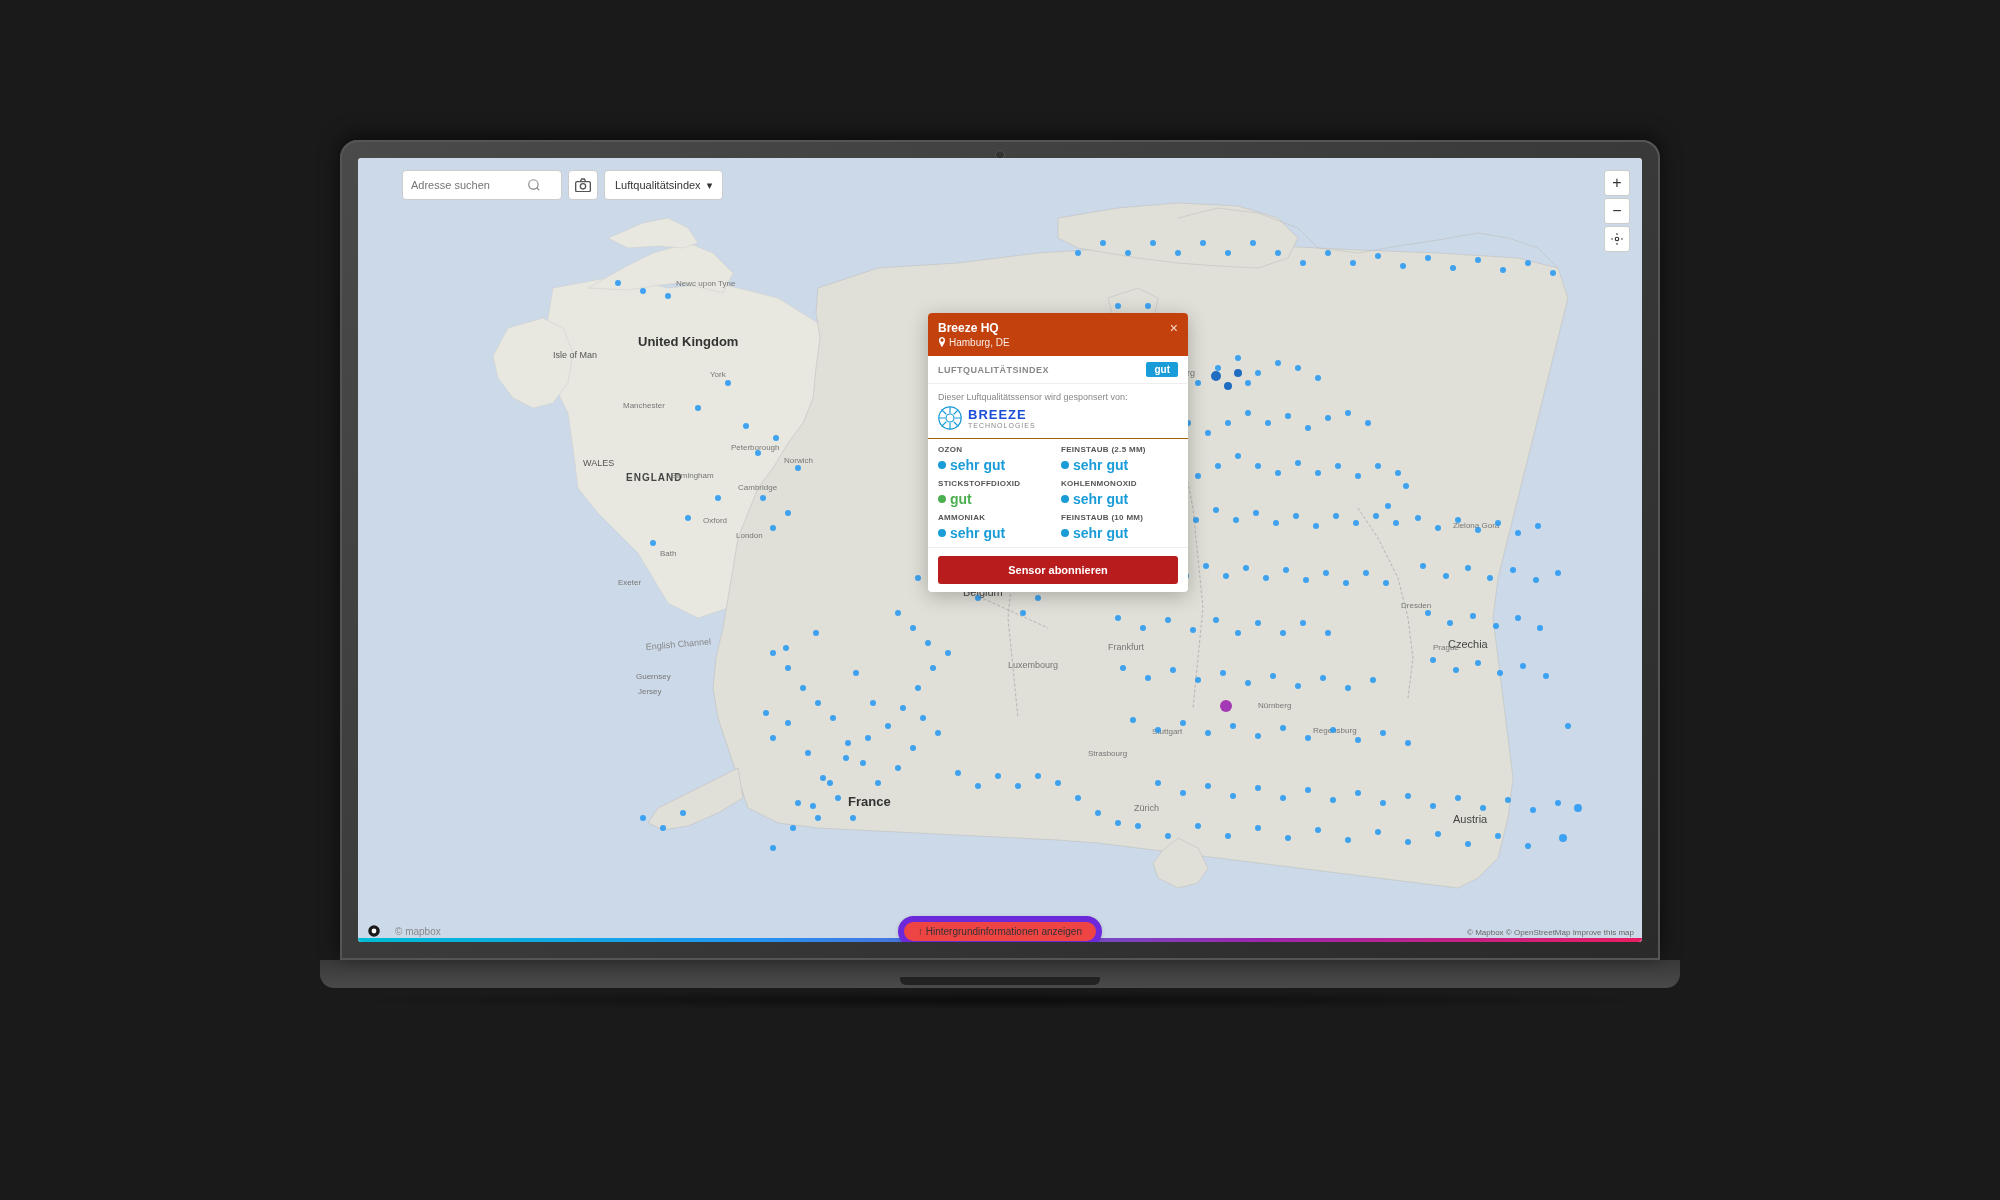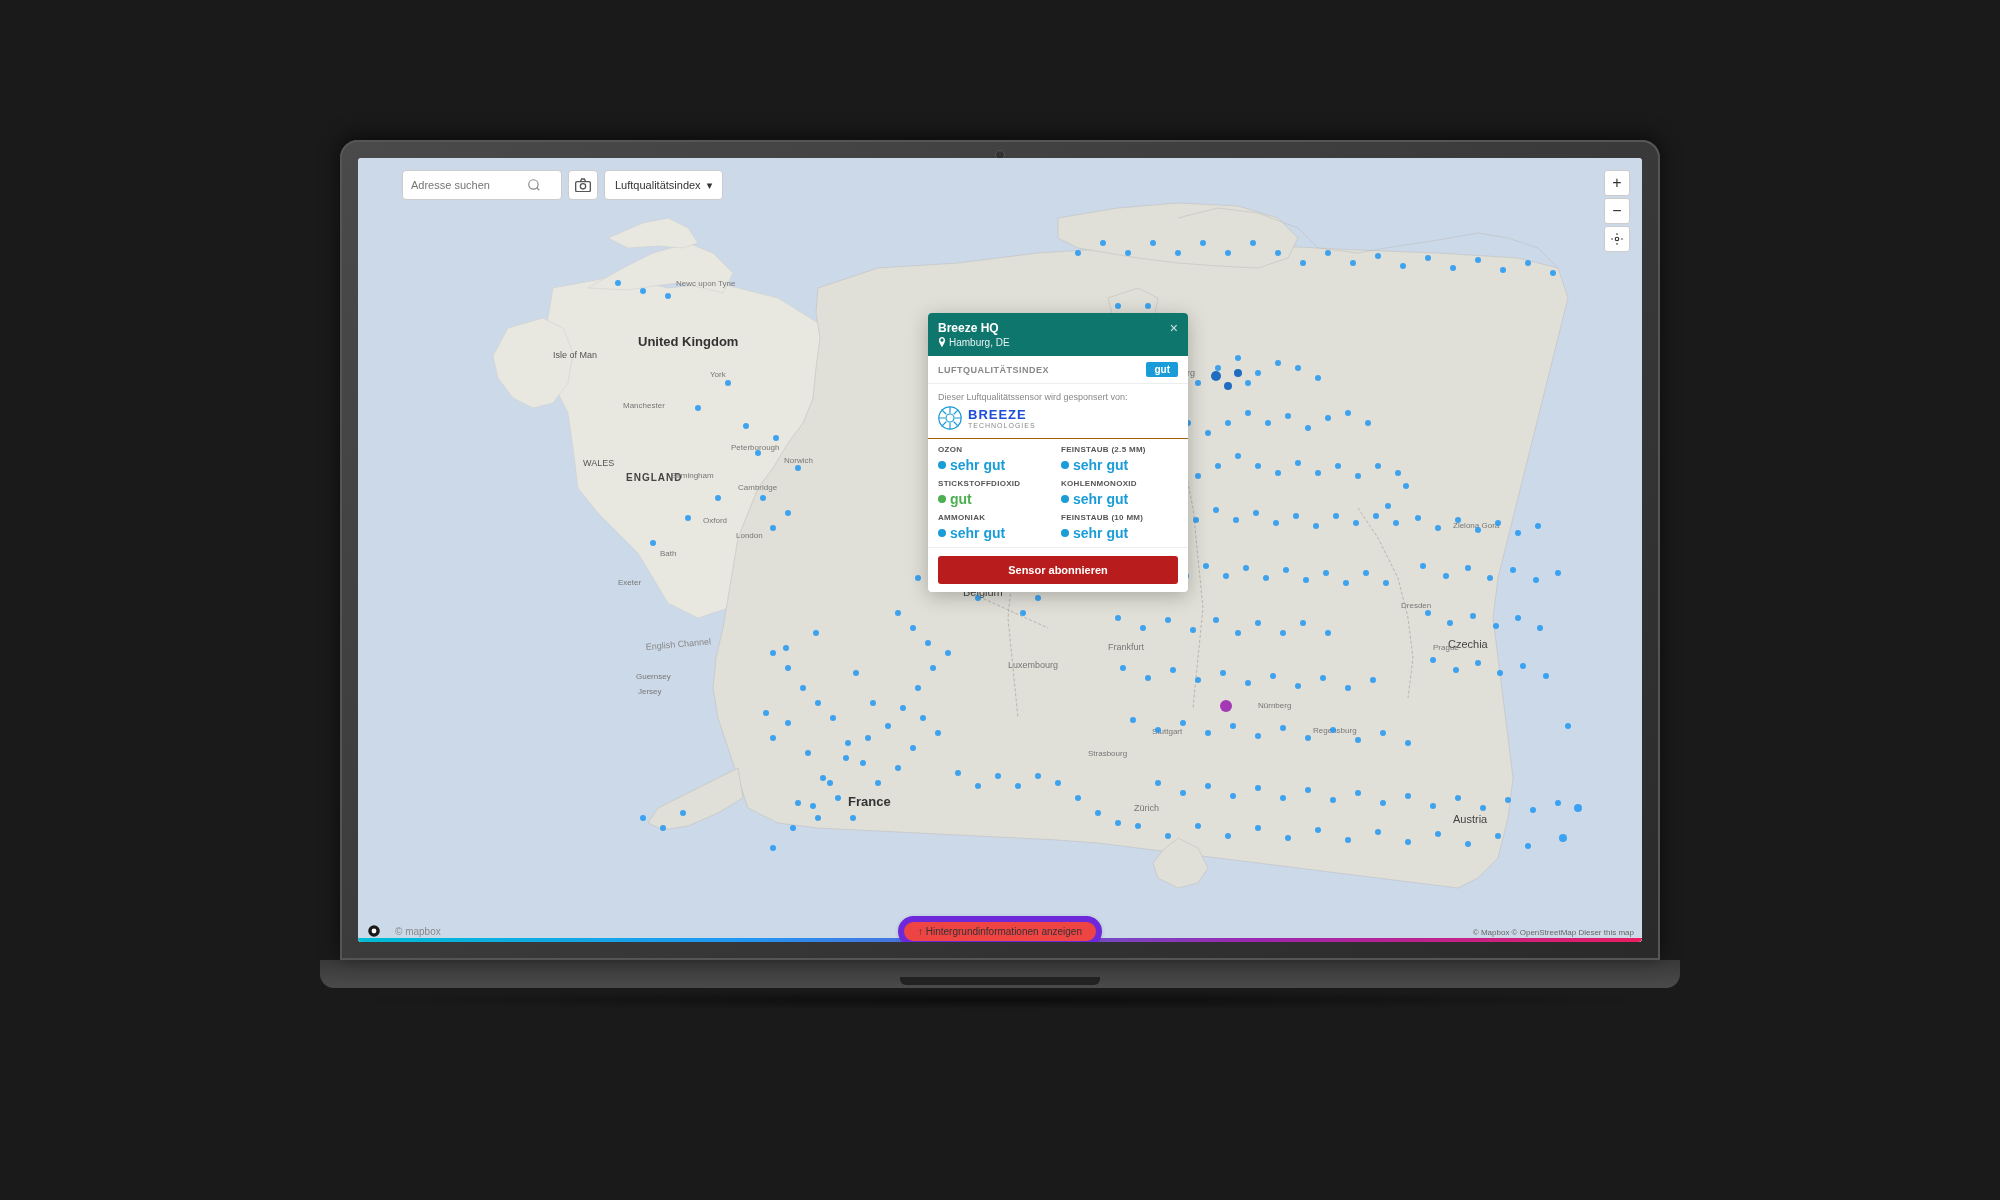--- a/index.html
+++ b/index.html
@@ -162,21 +162,21 @@
       left: 570px;
       width: 260px;
       background: white;
       border-radius: 4px;
       box-shadow: 0 4px 20px rgba(0,0,0,0.25);
       z-index: 200;
       overflow: hidden;
     }
 
     .popup-header {
-      background: #0f766e;
+      background: #c2410c;
       padding: 8px 10px;
       display: flex;
       justify-content: space-between;
       align-items: flex-start;
     }
 
     .popup-title {
       color: white;
       font-size: 12px;
       font-weight: 700;
@@ -923,21 +923,21 @@
         </div>
 
         <div class="mapbox-logo">
           <svg width="12" height="12" viewBox="0 0 100 100">
             <circle cx="50" cy="50" r="48" fill="#1a1a1a"></circle>
             <circle cx="50" cy="50" r="20" fill="white"></circle>
           </svg>
           <span>© mapbox</span>
         </div>
 
-        <div class="attribution">© Mapbox © OpenStreetMap Dieser this map</div>
+        <div class="attribution">© Mapbox © OpenStreetMap Improve this map</div>
 
         <div class="color-bar"></div>
 
       </div>
     </div>
   </div>
   <div class="laptop-base">
     <div class="laptop-hinge"></div>
   </div>
   <div class="laptop-shadow"></div>

